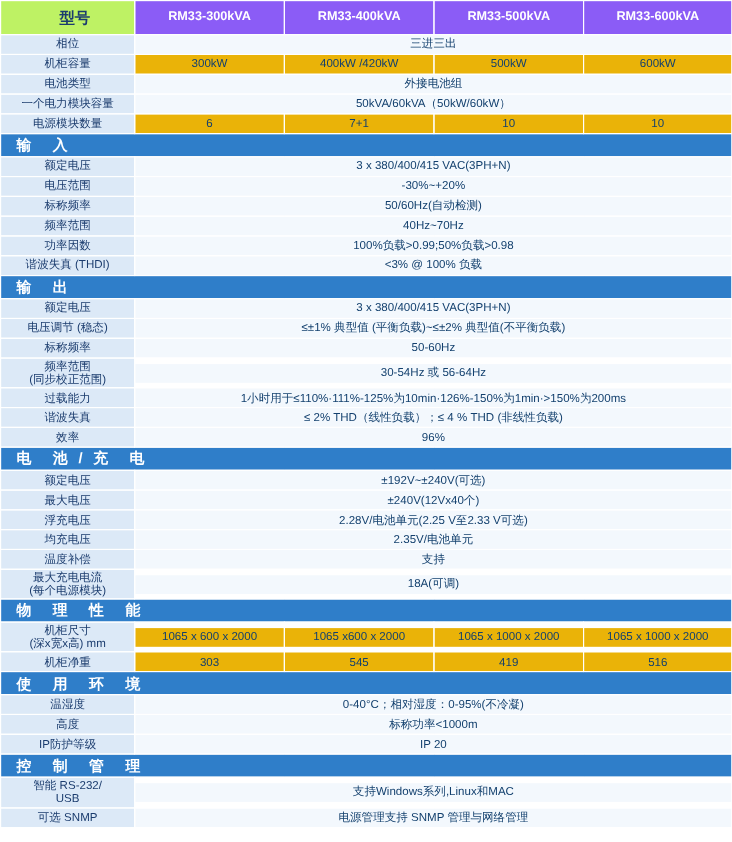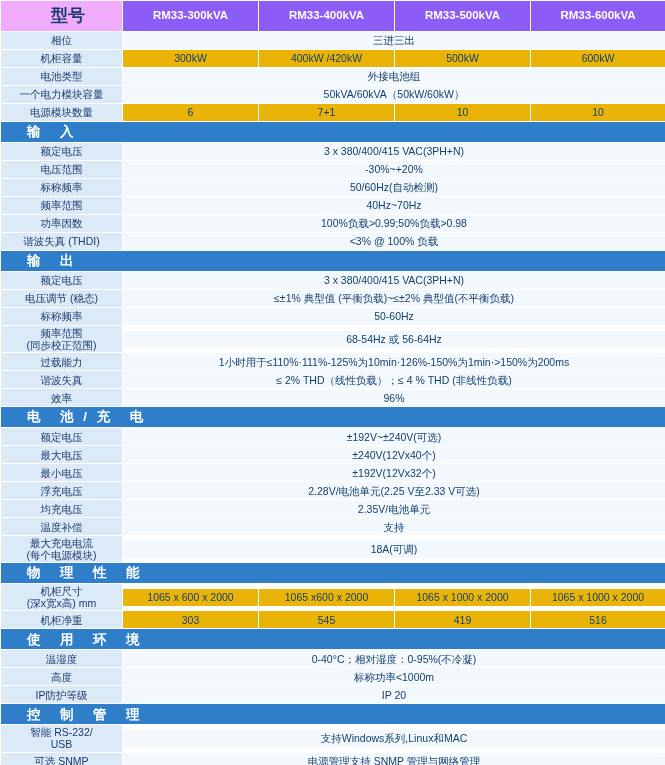--- a/index.html
+++ b/index.html
@@ -28,42 +28,42 @@
     align-items: center;
     justify-content: center;
     text-align: center;
     box-sizing: border-box;
     padding: 1px 3px;
     line-height: 1.15;
     min-height: 17px;
   }
   
   .hdr-label {
-    background: #f0abfc;
+    background: #bef264;
     color: #1b3c6e;
-    font-size: 17px;
+    font-size: 14px;
     font-weight: bold;
     min-height: 30px;
     padding-left: 16px;
   }
   .hdr-model {
     background: #8b5cf6;
     color: #ffffff;
     font-size: 11.5px;
     font-weight: bold;
     min-height: 30px;
   }
   
   .section-band {
     background: #2f7ec9;
     color: #ffffff;
     font-size: 13.5px;
     font-weight: bold;
     justify-content: flex-start;
-    padding-left: 26px;
+    padding-left: 14px;
     letter-spacing: 3px;
     min-height: 20px;
   }
   
   .lbl {
     background: #dce9f7;
     color: #1b3c6e;
     font-size: 10.5px;
     flex-direction: column;
   }
@@ -278,21 +278,21 @@
         </td>
       </tr>
       <tr>
         <td>
           <div class="cell lbl">
             <span>频率范围</span>
             <span class="sub">(同步校正范围)</span>
           </div>
         </td>
         <td colspan="4">
-          <div class="cell val merged">68-54Hz 或 56-64Hz</div>
+          <div class="cell val merged">30-54Hz 或 56-64Hz</div>
         </td>
       </tr>
       <tr>
         <td>
           <div class="cell lbl">
             <span>过载能力</span>
           </div>
         </td>
         <td colspan="4">
           <div class="cell val merged">1小时用于≤110%·111%-125%为10min·126%-150%为1min·&gt;150%为200ms</div>
@@ -334,30 +334,20 @@
         </td>
       </tr>
       <tr>
         <td>
           <div class="cell lbl">
             <span>最大电压</span>
           </div>
         </td>
         <td colspan="4">
           <div class="cell val merged">±240V(12Vx40个)</div>
-        </td>
-      </tr>
-      <tr>
-        <td>
-          <div class="cell lbl">
-            <span>最小电压</span>
-          </div>
-        </td>
-        <td colspan="4">
-          <div class="cell val merged">±192V(12Vx32个)</div>
         </td>
       </tr>
       <tr>
         <td>
           <div class="cell lbl">
             <span>浮充电压</span>
           </div>
         </td>
         <td colspan="4">
           <div class="cell val merged">2.28V/电池单元(2.25 V至2.33 V可选)</div>

